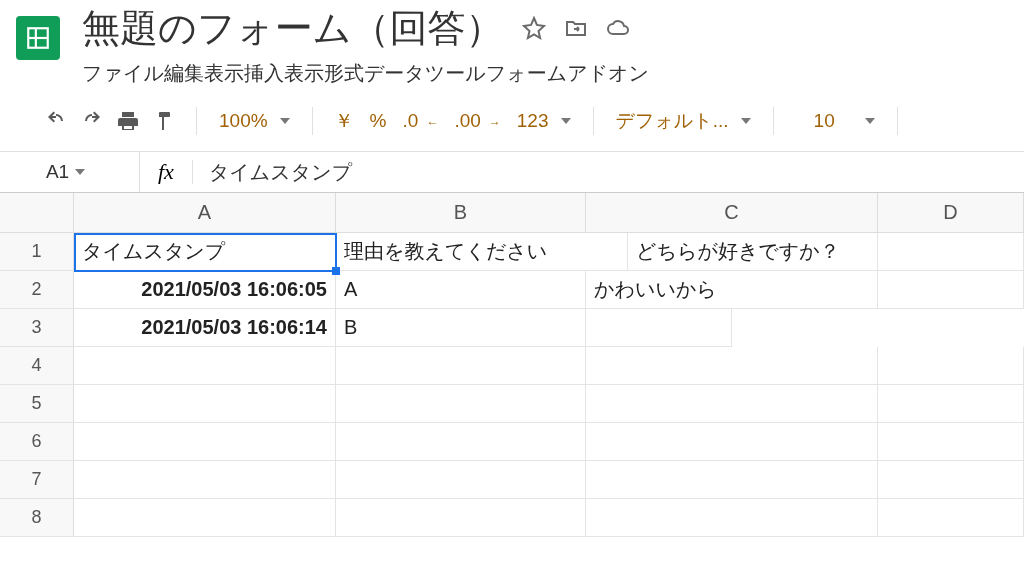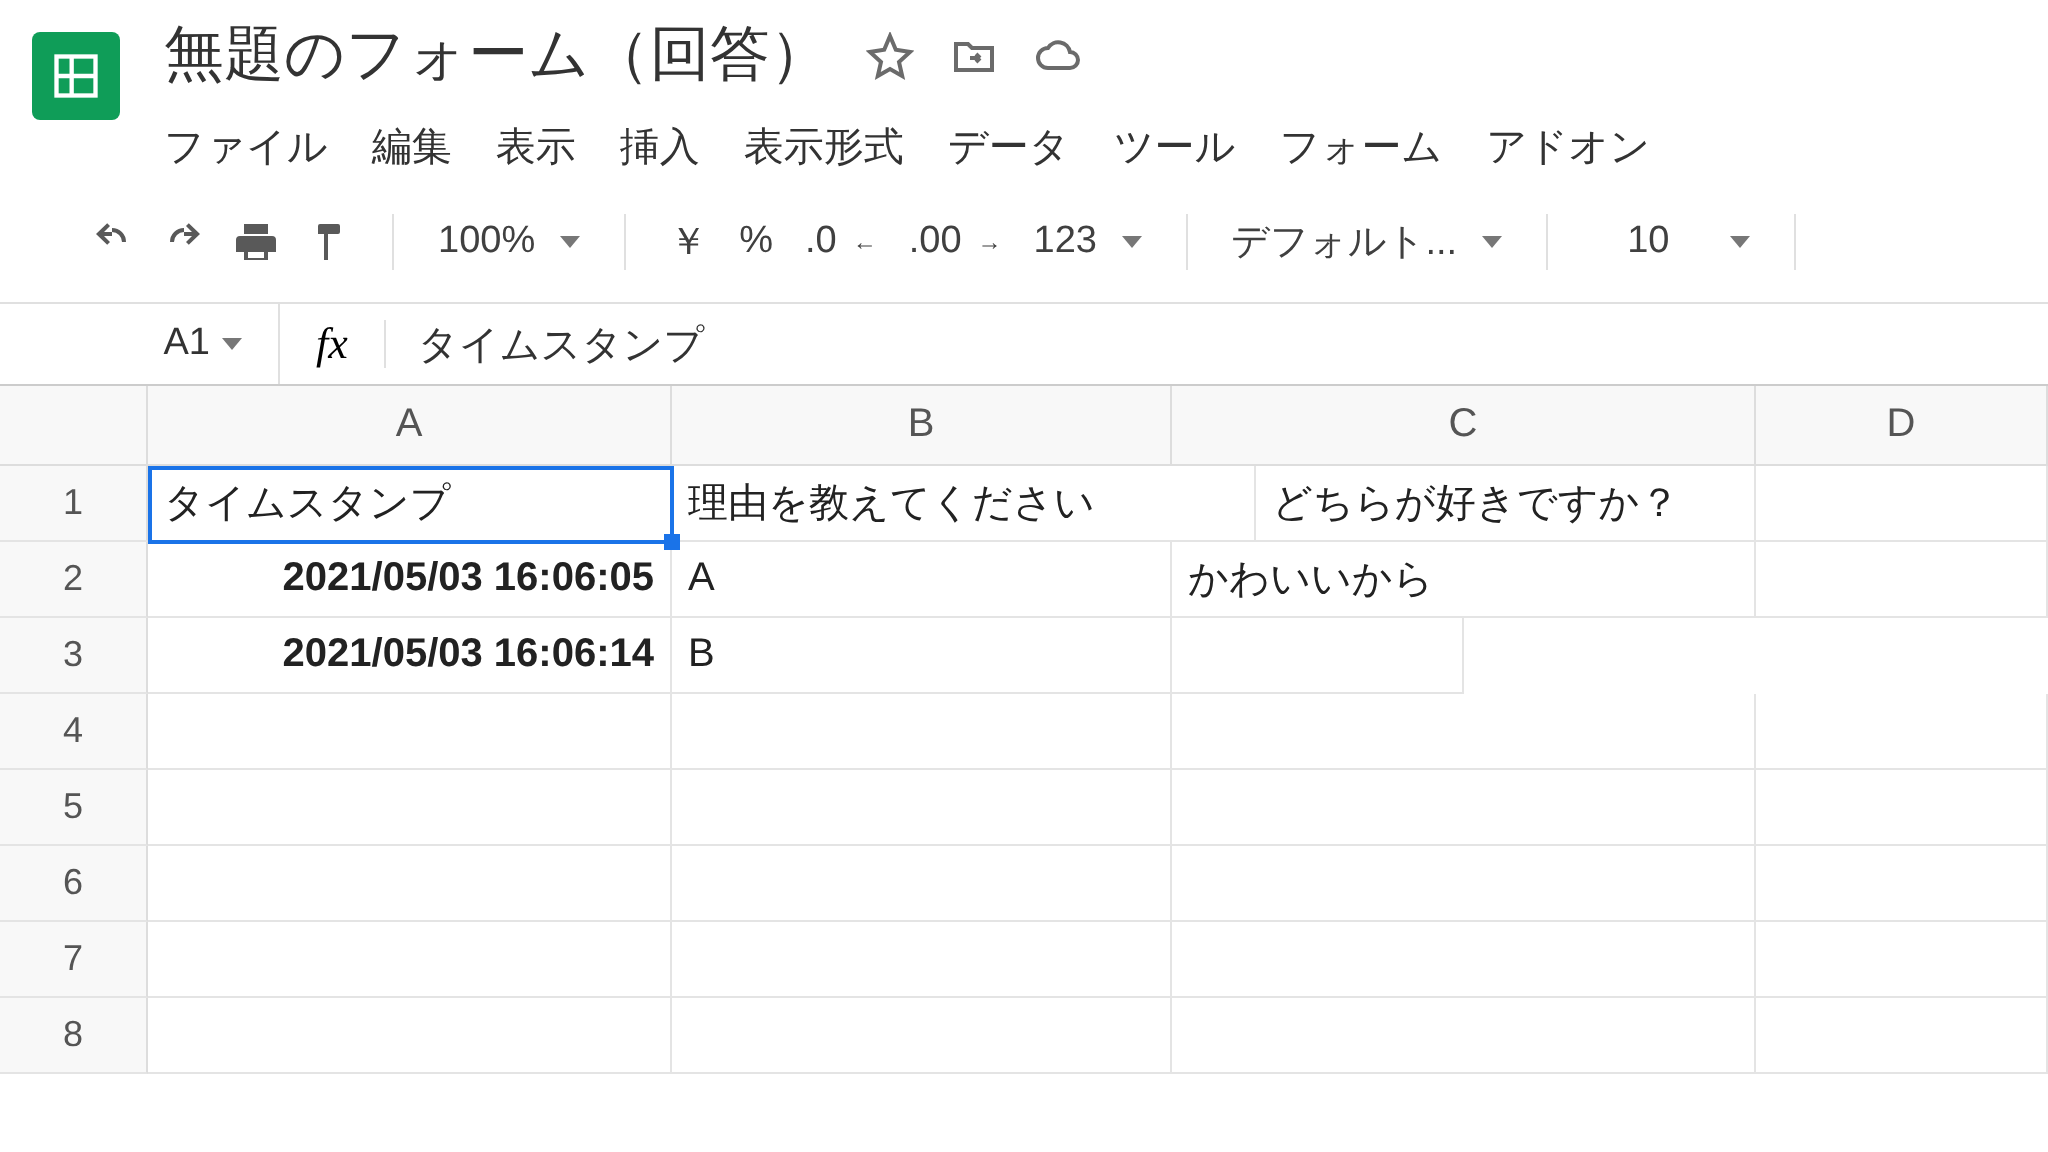--- a/index.html
+++ b/index.html
@@ -3,31 +3,31 @@
   <meta charset="utf-8">
   <style>
     * { margin: 0; padding: 0; box-sizing: border-box; font-family: Arial, "Helvetica Neue", sans-serif; }
     body { background: #fff; width: 1024px; height: 576px; overflow: hidden; }
     .header { display: flex; align-items: flex-start; padding: 8px 12px 0 12px; }
     .app-icon { width: 52px; height: 52px; margin-right: 18px; margin-top: 4px; display: flex; align-items: center; justify-content: center; }
     .app-icon-box { width: 44px; height: 44px; background: #0f9d58; border-radius: 4px; display: flex; align-items: center; justify-content: center; }
     .app-icon-box svg { width: 26px; height: 26px; }
     .header-main { flex: 1; }
     .title-row { display: flex; align-items: center; gap: 18px; }
-    .doc-title { font-size: 30px; color: #333; line-height: 40px; }
+    .doc-title { font-size: 38px; color: #333; line-height: 40px; }
     .title-icon { width: 24px; height: 24px; fill: #6b6b6b; stroke: #6b6b6b; display: flex; align-items: center; justify-content: center; }
-    .menu-row { display: flex; gap: 22px; margin-top: 12px; }
+    .menu-row { display: flex; margin-top: 12px; }
     .menu-item { font-size: 20px; color: #333; cursor: pointer; }
     .toolbar { display: flex; align-items: center; padding: 18px 22px 14px 40px; gap: 4px; }
     .tb-btn { width: 32px; height: 32px; display: flex; align-items: center; justify-content: center; fill: #595959; color: #595959; }
     .tb-sep { width: 1px; height: 28px; background: #e0e0e0; margin: 0 12px; }
-    .tb-text { font-size: 19px; color: #404040; padding: 0 6px; display: flex; align-items: center; gap: 6px; text-align: center; }
+    .tb-text { font-size: 19px; color: #a16207; padding: 0 6px; display: flex; align-items: center; gap: 6px; text-align: center; }
     .tb-caret { width: 0; height: 0; border-left: 5px solid transparent; border-right: 5px solid transparent; border-top: 6px solid #777; margin-left: 6px; }
     .name-fx-row { display: flex; align-items: center; border-top: 1px solid #e0e0e0; border-bottom: 1px solid #ccc; height: 42px; }
-    .name-box { width: 140px; display: flex; align-items: center; justify-content: flex-end; padding: 0 18px 0 10px; font-size: 19px; color: #333; border-right: 1px solid #e0e0e0; height: 100%; }
+    .name-box { width: 140px; display: flex; align-items: center; justify-content: center; padding: 0 18px 0 10px; font-size: 19px; color: #333; border-right: 1px solid #e0e0e0; height: 100%; }
     .fx-label { font-style: italic; font-family: Georgia, serif; font-size: 22px; color: #000000; margin: 0 18px; }
     .fx-sep { width: 1px; height: 24px; background: #e0e0e0; margin-right: 16px; }
     .fx-value { font-size: 20px; color: #333; }
     .grid { display: flex; }
     .row-headers { display: flex; flex-direction: column; }
     .corner { width: 74px; height: 40px; background: #f8f8f8; border-right: 1px solid #ddd; border-bottom: 1px solid #ddd; }
     .row-head { width: 74px; height: 38px; background: #f8f8f8; border-right: 1px solid #ddd; border-bottom: 1px solid #e4e4e4; display: flex; align-items: center; justify-content: center; font-size: 18px; color: #555; }
     .cols { flex: 1; }
     .col-head-row { display: flex; height: 40px; }
     .col-head { background: #f8f8f8; border-right: 1px solid #ddd; border-bottom: 1px solid #ddd; display: flex; align-items: center; justify-content: center; font-size: 20px; color: #555; }

